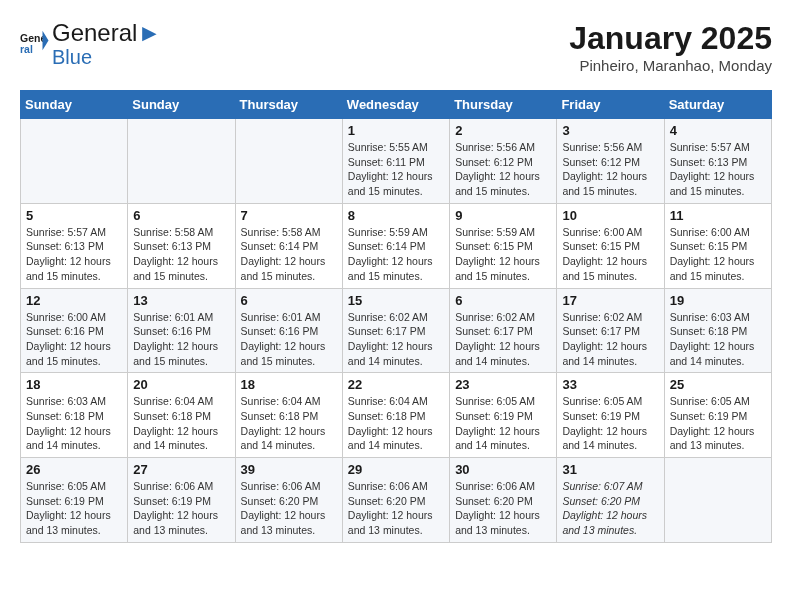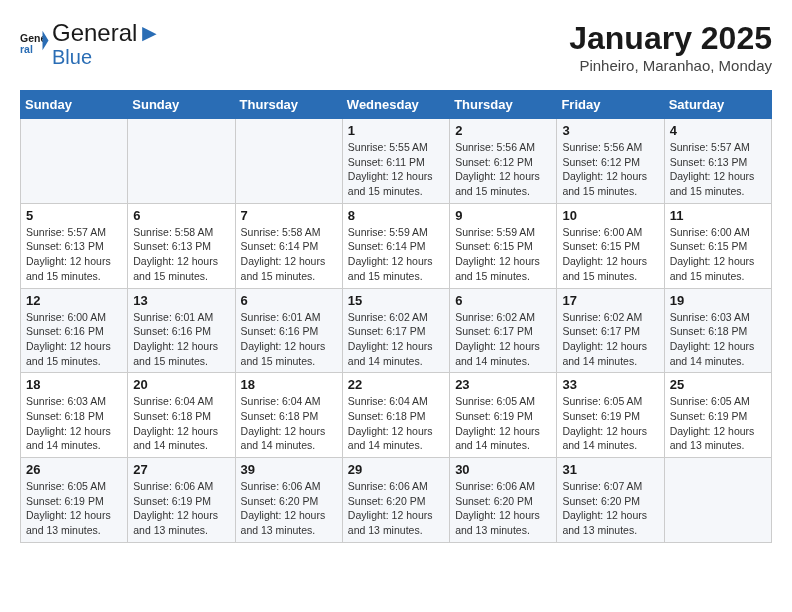--- a/index.html
+++ b/index.html
@@ -336,21 +336,21 @@
         </td>
         <td>
           <span class="day-num">30</span>
           <div class="day-detail" style="white-space: pre-line;">Sunrise: 6:06 AM
 Sunset: 6:20 PM
 Daylight: 12 hours
 and 13 minutes.</div>
         </td>
         <td>
           <span class="day-num">31</span>
-          <div class="day-detail" style="white-space: pre-line;">Sunrise: 6:07 AM
+          <div class="day-detail" style="white-space: pre-line; font-style: italic;">Sunrise: 6:07 AM
 Sunset: 6:20 PM
 Daylight: 12 hours
 and 13 minutes.</div>
         </td>
         <td class="empty-cell"></td>
       </tr>
     </tbody>
 </table>
 
 </body></html>

